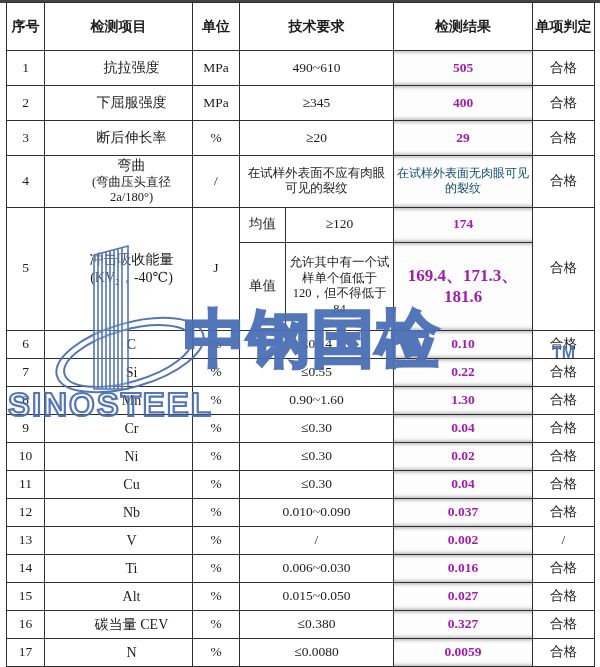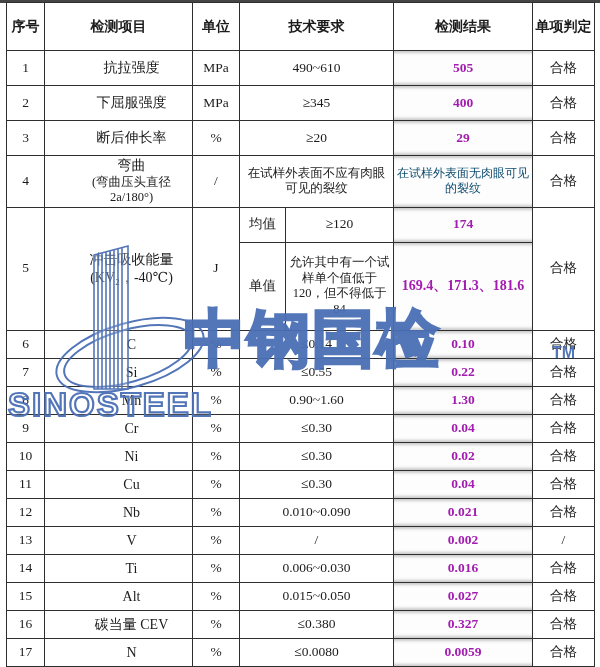--- a/index.html
+++ b/index.html
@@ -114,21 +114,21 @@
   </td>
   <td rowspan="2">J</td>
   <td>均值</td>
   <td>≥120</td>
   <td class="res"><span class="fade">174</span></td>
   <td rowspan="2">合格</td>
 </tr>
 <tr class="h88">
   <td>单值</td>
   <td class="small">允许其中有一个试样单个值低于 120，但不得低于 84</td>
-  <td class="res"><span class="fade" style="font-size:14px">169.4、171.3、181.6</span></td>
+  <td class="res"><span class="fade" style="font-size:17px">169.4、171.3、181.6</span></td>
 </tr>
 
 <tr class="h30">
   <td>6</td>
   <td class="item">C</td>
   <td>%</td>
   <td colspan="2">≤0.14</td>
   <td class="res"><span class="fade">0.10</span></td>
   <td>合格</td>
 </tr>
@@ -176,21 +176,21 @@
   <td colspan="2">≤0.30</td>
   <td class="res"><span class="fade">0.04</span></td>
   <td>合格</td>
 </tr>
 
 <tr class="h30">
   <td>12</td>
   <td class="item">Nb</td>
   <td>%</td>
   <td colspan="2">0.010~0.090</td>
-  <td class="res"><span class="fade">0.021</span></td>
+  <td class="res"><span class="fade">0.037</span></td>
   <td>合格</td>
 </tr>
 
 <tr class="h30">
   <td>13</td>
   <td class="item">V</td>
   <td>%</td>
   <td colspan="2">/</td>
   <td class="res"><span class="fade">0.002</span></td>
   <td>/</td>

